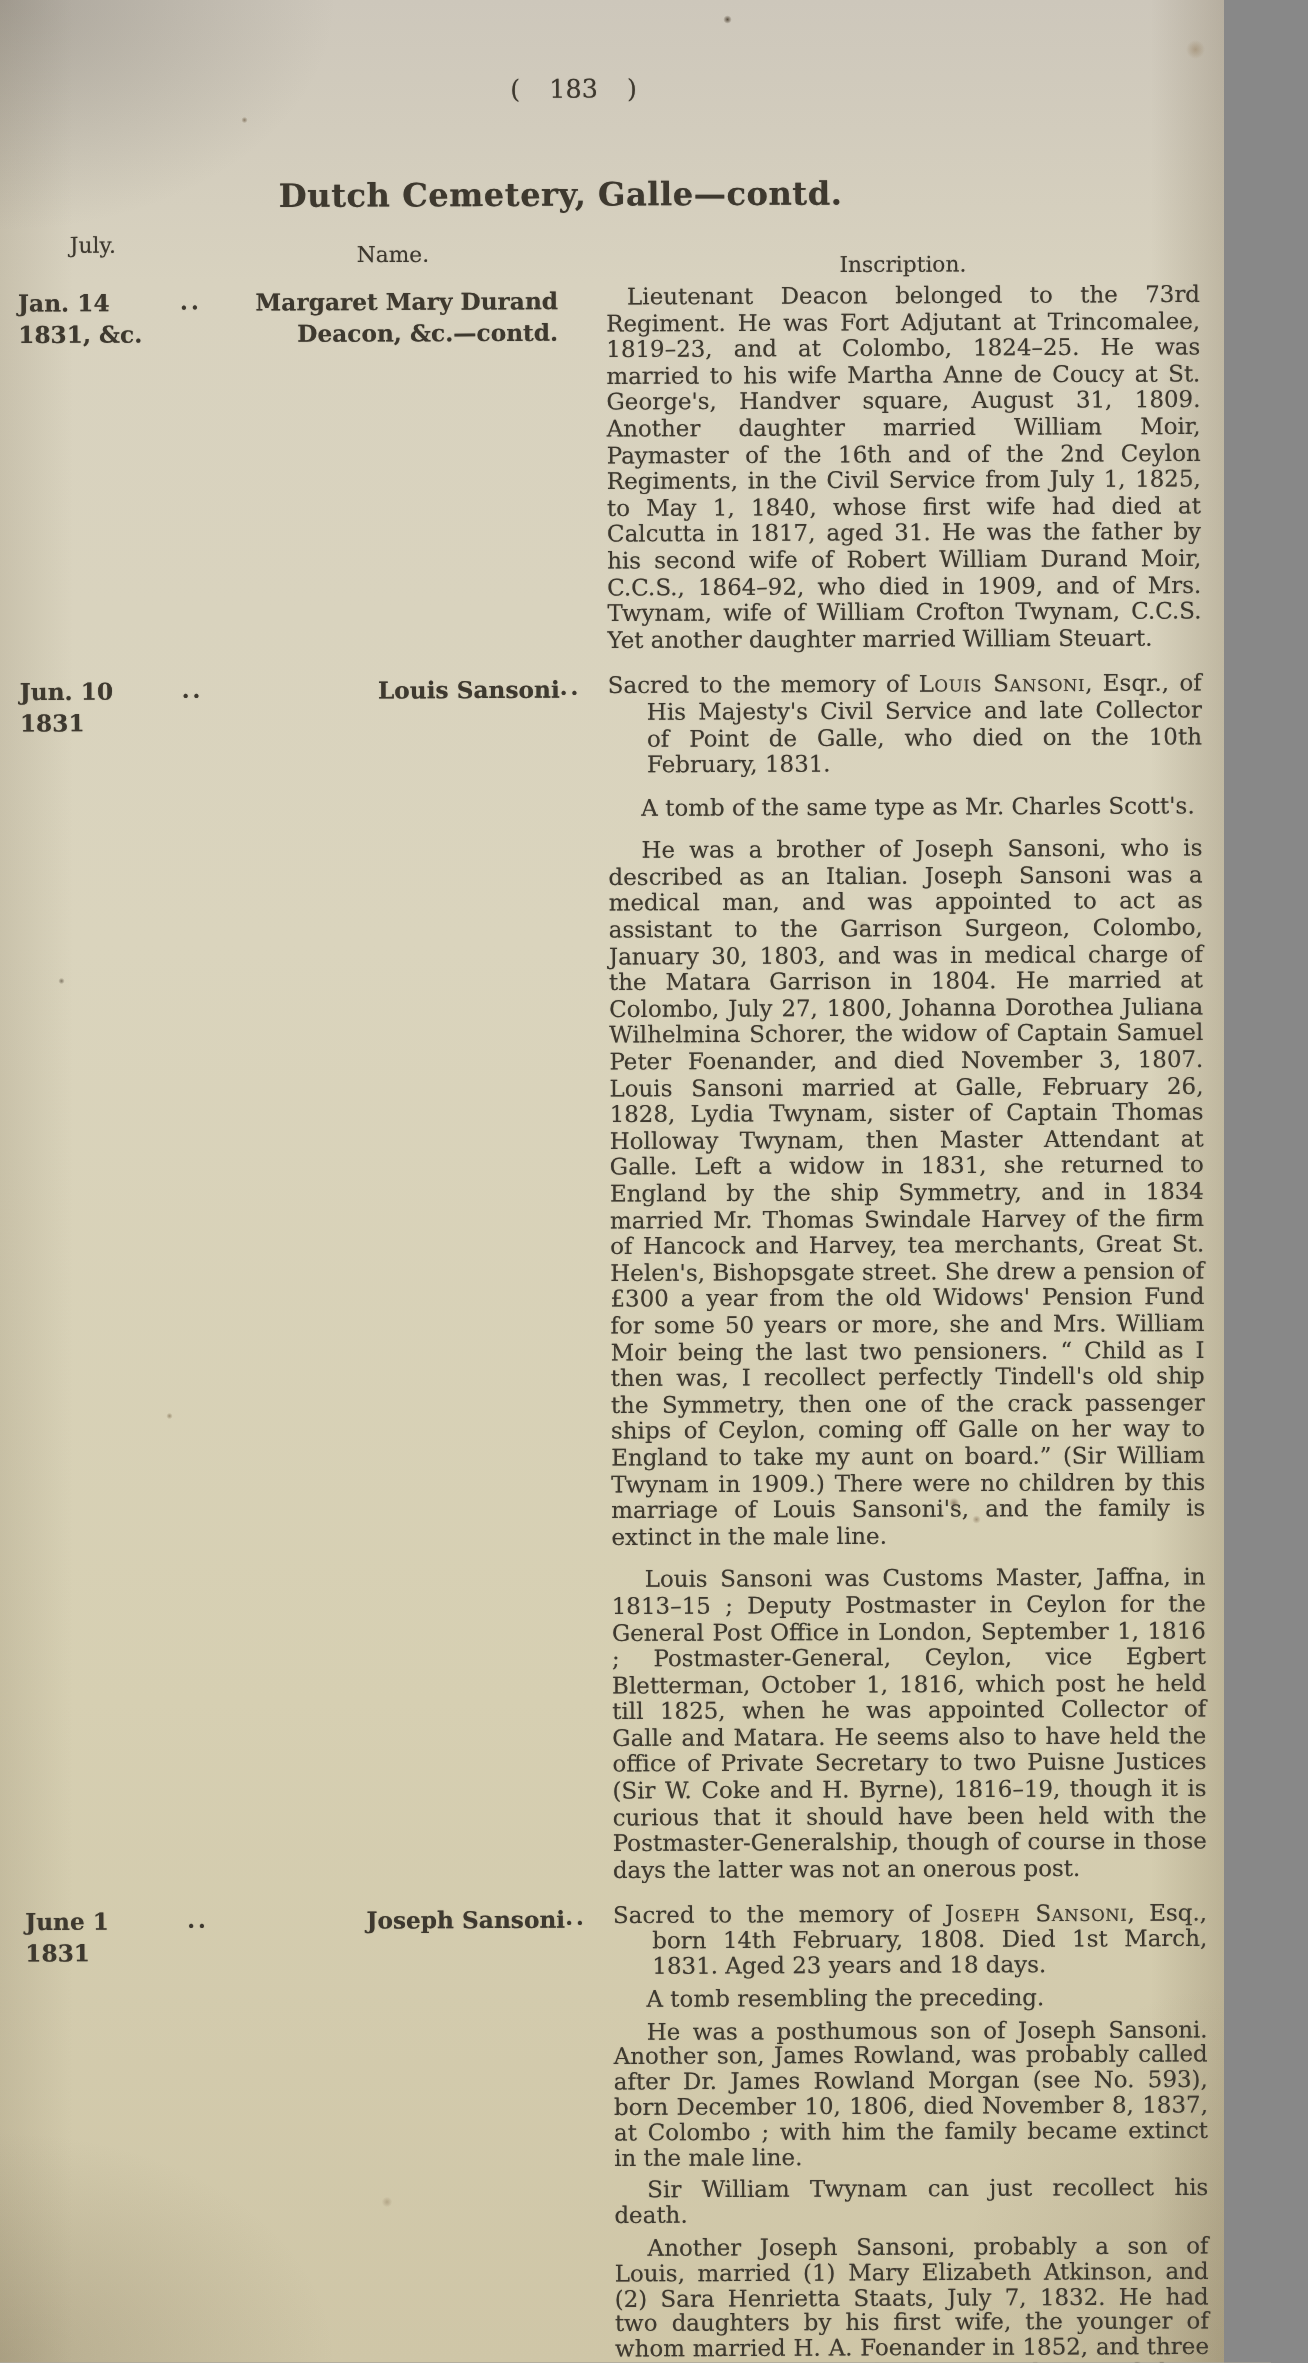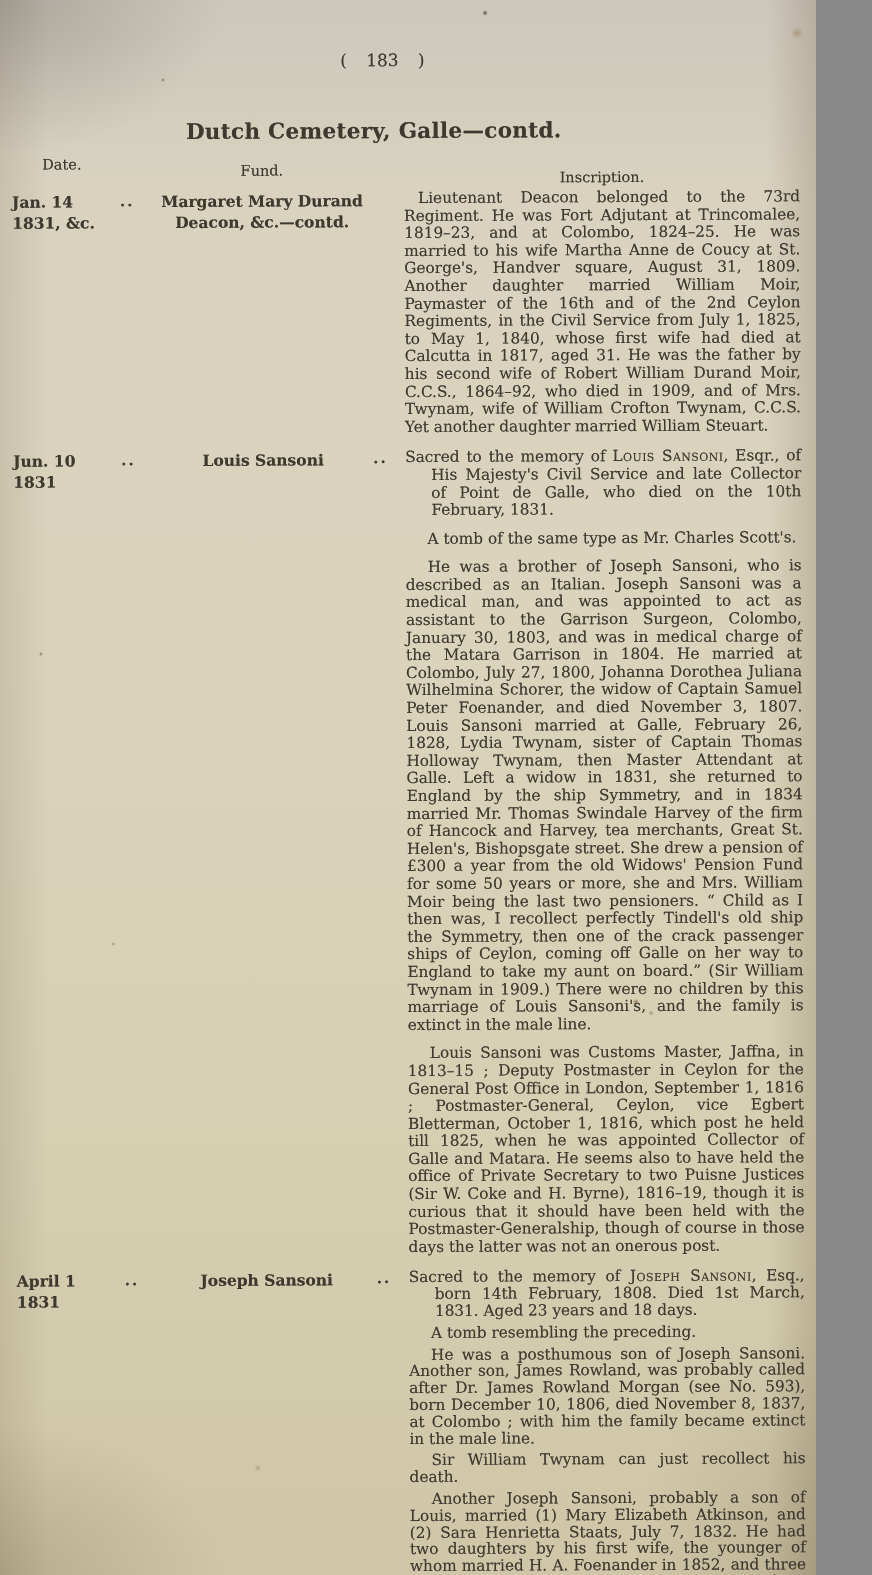--- a/index.html
+++ b/index.html
@@ -31,43 +31,43 @@
   .title{text-align:center;padding-right:64px;font-size:21.5px;font-weight:bold;margin:46px 0 0 0;letter-spacing:.3px;}
   .hdr-row{display:grid;grid-template-columns:100px 40px 220px 32px 1fr;margin-top:12px;}
   .hdr{font-size:14.5px;text-align:center;}
   .hdr-date{grid-column:1;}
   .hdr-name{grid-column:3;margin-top:7px;}
   .hdr-insc{grid-column:5;margin-top:15px;}
   .entries{margin-top:4px;}
   .entry{display:grid;grid-template-columns:100px 40px 220px 32px 1fr;align-items:start;margin-bottom:13px;}
   .e-date{text-align:left;font-weight:700;font-size:15.5px;line-height:21px;}
   .e-dots{font-weight:700;font-size:15px;line-height:21px;padding-left:8px;letter-spacing:2px;}
-  .e-name{text-align:center;font-weight:700;font-size:15.5px;line-height:21px;}
+  .e-name{text-align:right;font-weight:700;font-size:15.5px;line-height:21px;}
   .e-dots2{font-weight:700;font-size:15px;line-height:19px;letter-spacing:2px;}
   .e-insc{font-size:15.3px;line-height:17.6px;text-align:justify;}
   .e-insc p{margin:0 0 11px 0;}
   .e-insc p:last-child{margin-bottom:0;}
   p.opening{padding-left:26px;text-indent:-26px;}
   p.indent{text-indent:22px;}
   p.body-first{text-indent:14px;}
   .entry.tight .e-insc{line-height:16.8px;}
   .entry.tight .e-insc p{margin-bottom:5px;}
   .i{}
   .sc{font-variant:small-caps;letter-spacing:.4px;}
 </style>
 </head>
 <body>
 
 <div class="page">
   <div class="content">
     <div class="pageno">( 183 )</div>
     <div class="title"><span>Dutch Cemetery, Galle—</span><span class="i">contd.</span></div>
     <div class="hdr-row">
-      <div class="hdr hdr-date">Date.</div>
-      <div class="hdr hdr-name">Fund.</div>
+      <div class="hdr hdr-date">July.</div>
+      <div class="hdr hdr-name">Name.</div>
       <div class="hdr hdr-insc">Inscription.</div>
     </div>
     <div class="entries">
         <div class="entry">
           <div class="e-date">
             <div class="dline">Jan. 14</div>
             <div class="dline">1831, &amp;c.</div>
           </div>
           <div class="e-dots">..</div>
           <div class="e-name">
@@ -91,21 +91,21 @@
           <div class="e-dots2">..</div>
           <div class="e-insc">
             <p class="opening"><span>Sacred to the memory of </span><span class="sc">Louis Sansoni</span><span>, Esqr., of His Majesty's Civil Service and late Collector of Point de Galle, who died on the 10th February, 1831.</span></p>
             <p class="indent"><span>A tomb of the same type as Mr. Charles Scott's.</span></p>
             <p class="indent"><span>He was a brother of Joseph Sansoni, who is described as an Italian.  Joseph Sansoni was a medical man, and was appointed to act as assistant to the Garrison Surgeon, Colombo, January 30, 1803, and was in medical charge of the Matara Garrison in 1804.  He married at Colombo, July 27, 1800, Johanna Dorothea Juliana Wilhelmina Schorer, the widow of Captain Samuel Peter Foenander, and died November 3, 1807. Louis Sansoni married at Galle, February 26, 1828, Lydia Twynam, sister of Captain Thomas Holloway Twynam, then Master Attendant at Galle.  Left a widow in 1831, she returned to England by the ship </span><span class="i">Symmetry</span><span>, and in 1834 married Mr. Thomas Swindale Harvey of the firm of Hancock and Harvey, tea merchants, Great St. Helen's, Bishopsgate street. She drew a pension of £300 a year from the old Widows' Pension Fund for some 50 years or more, she and Mrs. William Moir being the last two pensioners.  “ Child as I then was, I recollect perfectly Tindell's old ship the </span><span class="i">Symmetry</span><span>, then one of the crack passenger ships of Ceylon, coming off Galle on her way to England to take my aunt on board.”  (Sir William Twynam in 1909.)  There were no children by this marriage of Louis Sansoni's, and the family is extinct in the male line.</span></p>
             <p class="indent"><span>Louis Sansoni was Customs Master, Jaffna, in 1813–15 ; Deputy Postmaster in Ceylon for the General Post Office in London, September 1, 1816 ; Postmaster-General, Ceylon, </span><span class="i">vice</span><span> Egbert Bletterman, October 1, 1816, which post he held till 1825, when he was appointed Collector of Galle and Matara. He seems also to have held the office of Private Secretary to two Puisne Justices (Sir W. Coke and H. Byrne), 1816–19, though it is curious that it should have been held with the Postmaster-Generalship, though of course in those days the latter was not an onerous post.</span></p>
           </div>
         </div>
         <div class="entry tight">
           <div class="e-date">
-            <div class="dline">April 1</div>
+            <div class="dline">June 1</div>
             <div class="dline">1831</div>
           </div>
           <div class="e-dots">..</div>
           <div class="e-name">
             <div class="nline"><span>Joseph Sansoni</span></div>
           </div>
           <div class="e-dots2">..</div>
           <div class="e-insc">
             <p class="opening"><span>Sacred to the memory of </span><span class="sc">Joseph Sansoni</span><span>, Esq., born 14th February, 1808.  Died 1st March, 1831. Aged 23 years and 18 days.</span></p>
             <p class="indent"><span>A tomb resembling the preceding.</span></p>

